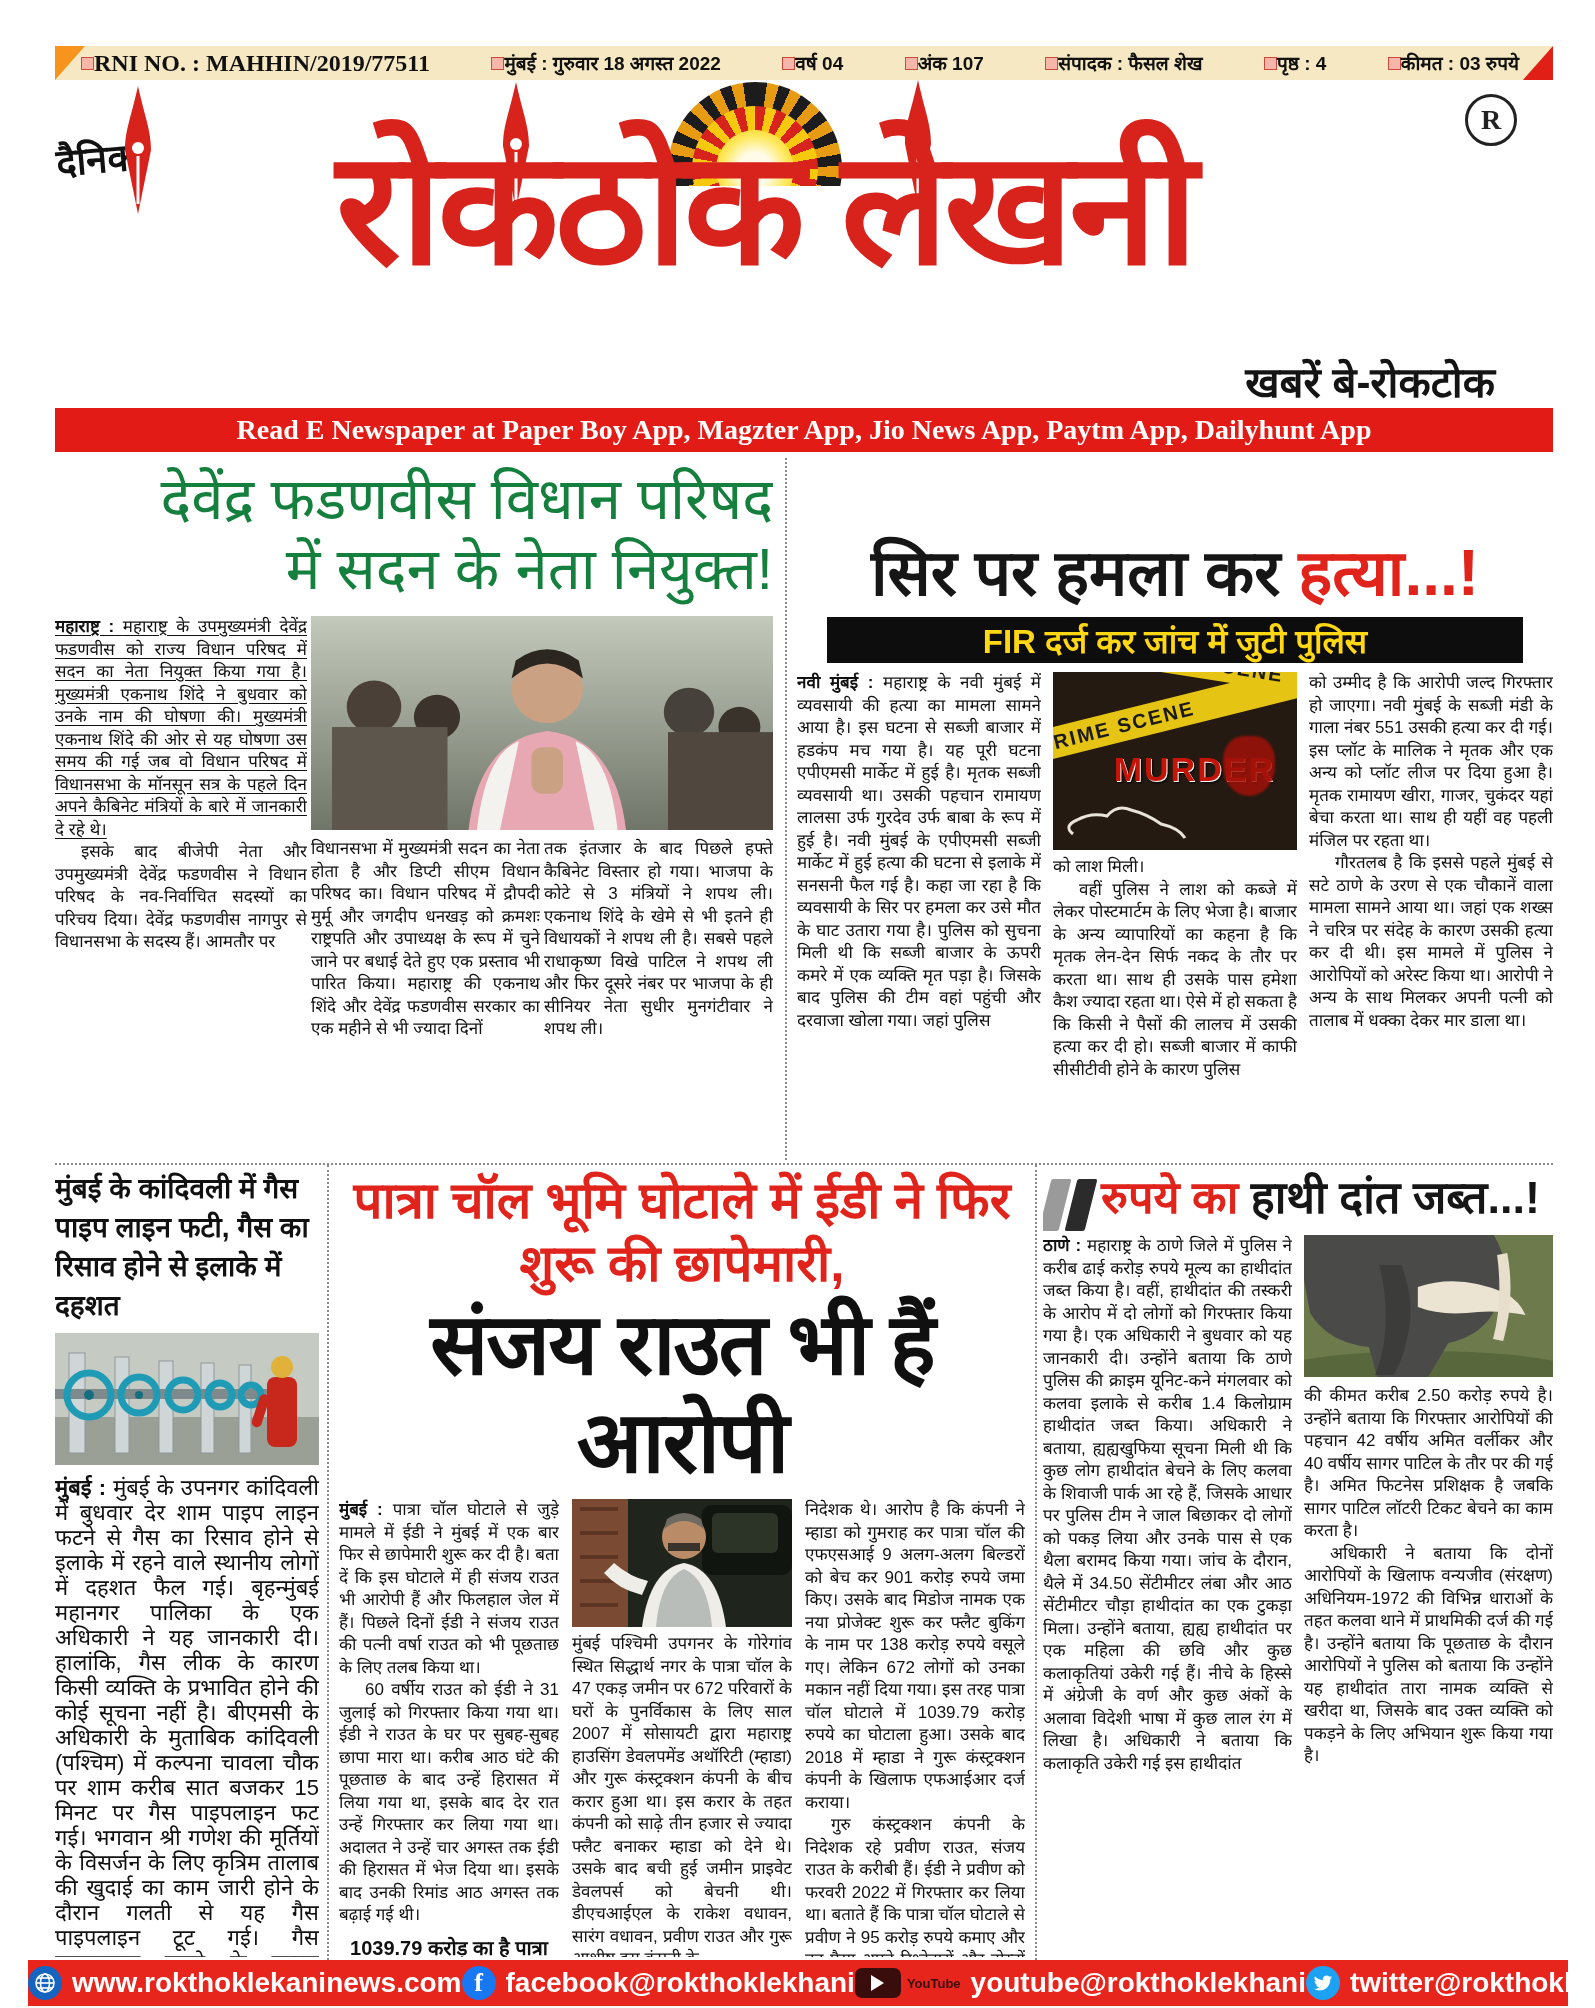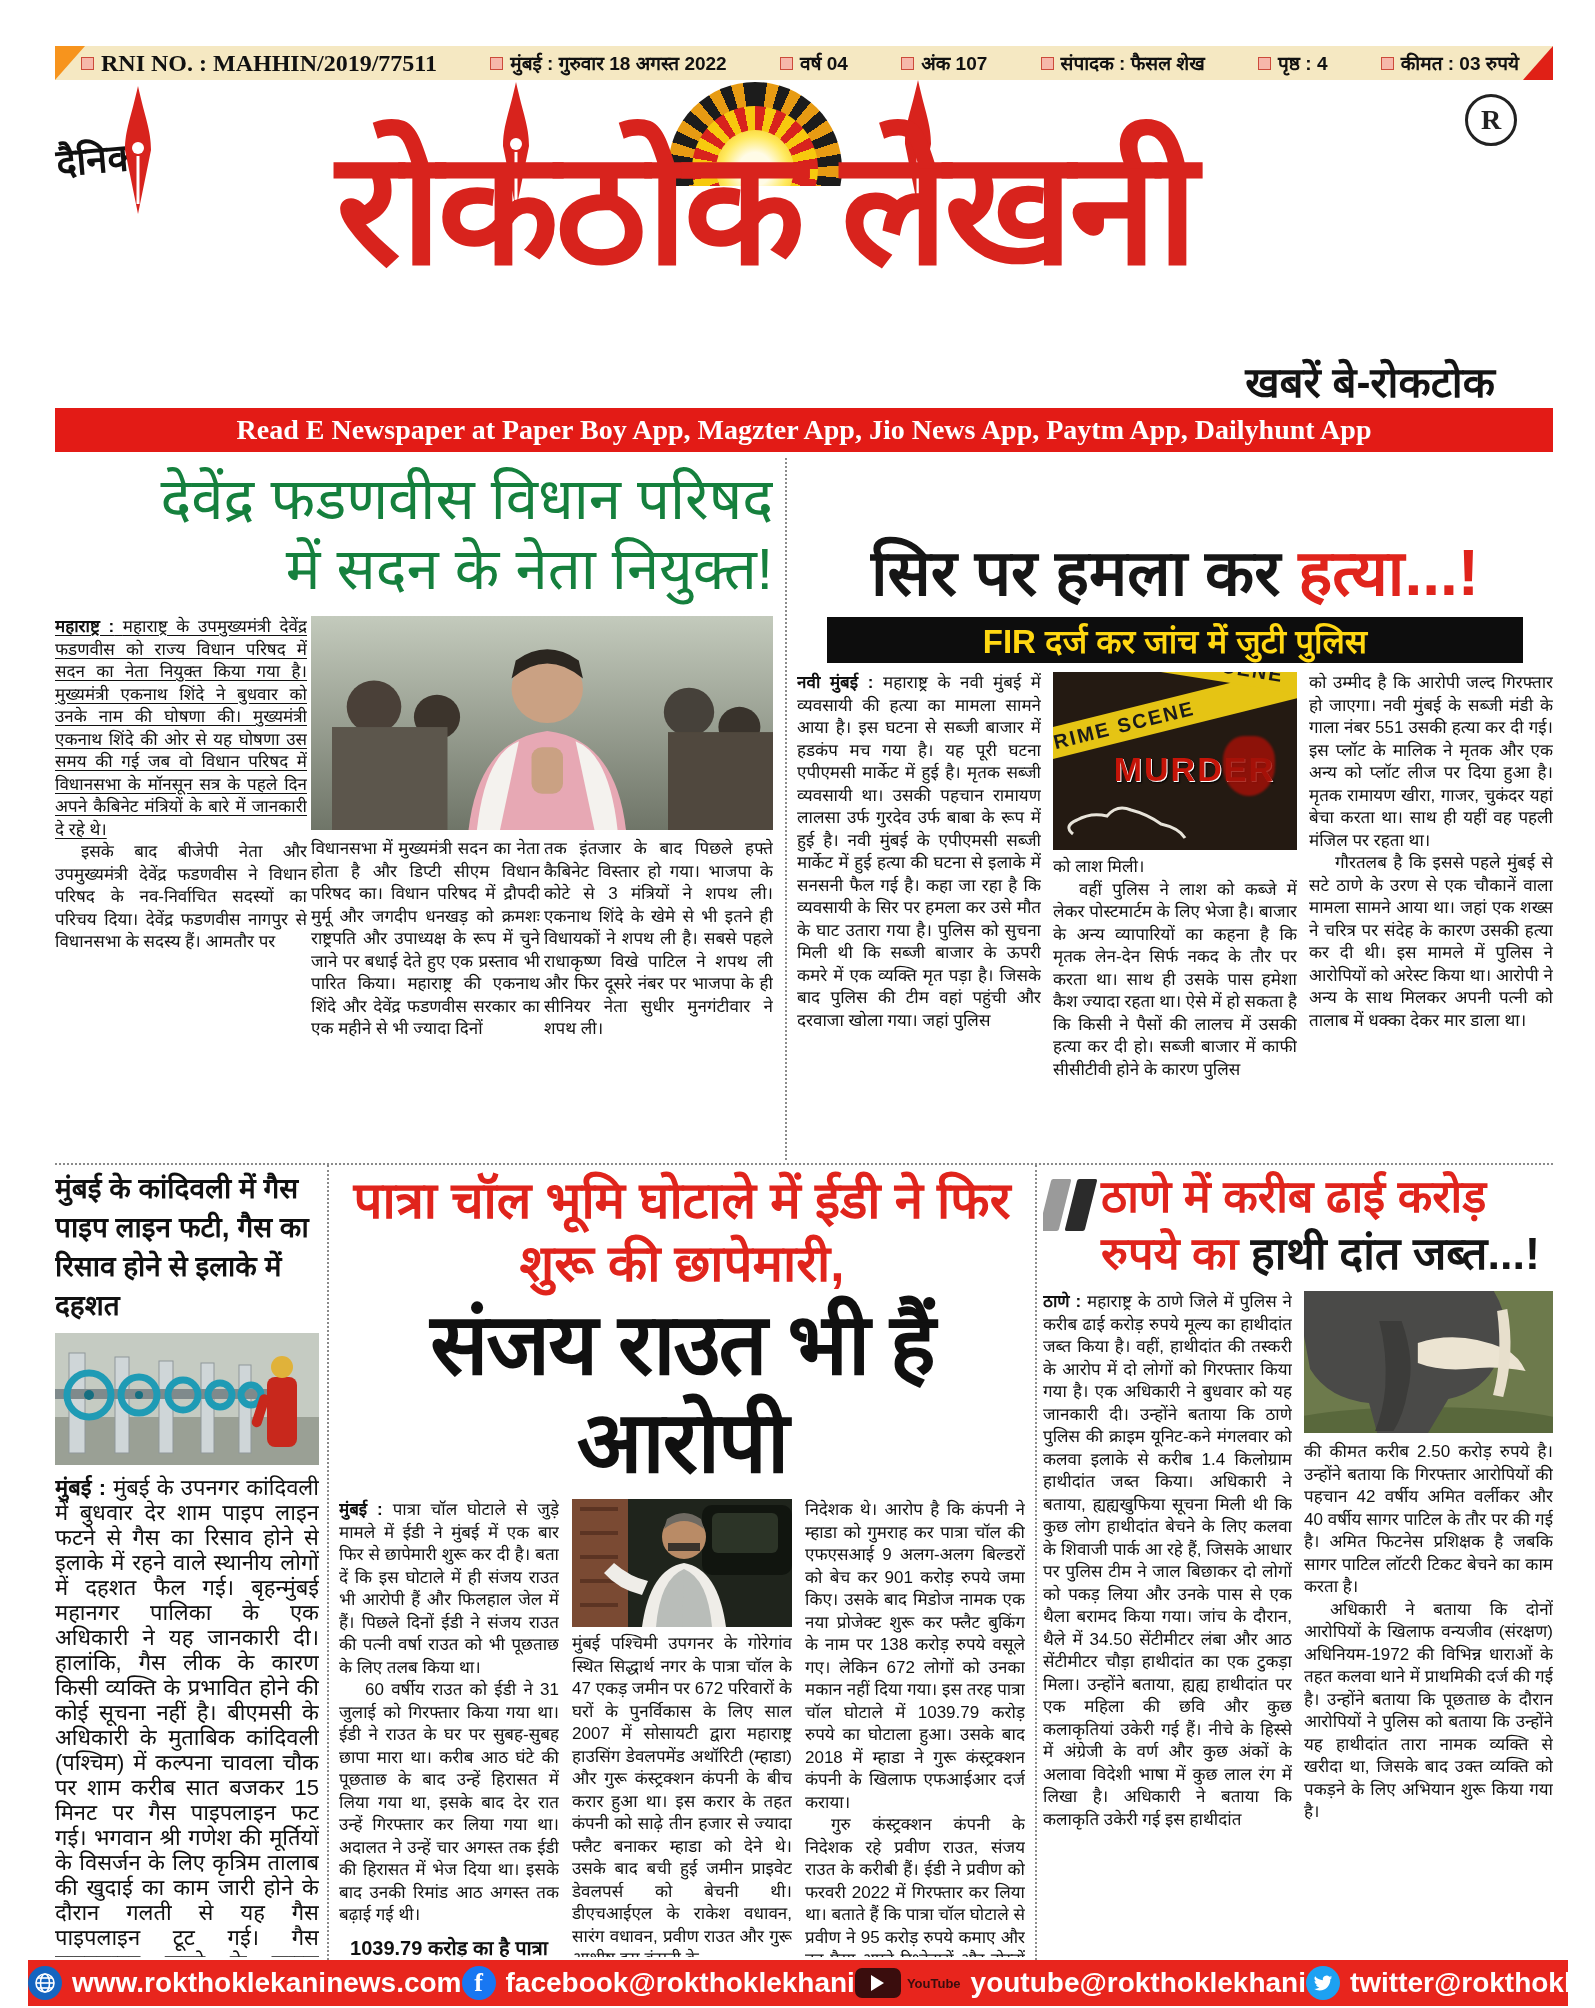--- a/index.html
+++ b/index.html
@@ -1,21 +1,21 @@
 <!DOCTYPE html>
 <html><head>
 <meta charset="utf-8">
 <style>
   html,body{margin:0;padding:0;background:#e9e9e9;}
   .page{position:relative;width:1595px;height:2008px;background:#ffffff;margin:0 auto;
         font-family:"Liberation Sans","DejaVu Sans",sans-serif;color:#111;overflow:hidden;}
   
   .topbar{position:absolute;left:55px;top:46px;width:1498px;height:34px;background:#f5e8c2;
           display:flex;align-items:center;justify-content:space-between;padding:0 34px 0 26px;box-sizing:border-box;}
-  .tb-item{display:flex;align-items:center;gap:7px;font-weight:bold;font-size:19px;white-space:nowrap;}
+  .tb-item{display:flex;align-items:center;font-weight:bold;font-size:19px;white-space:nowrap;}
   .tb-item.rni{font-family:"Liberation Serif","DejaVu Serif",serif;font-size:24px;}
   .tb-bullet{width:11px;height:11px;background:#f6b7aa;border:1px solid #cc4a3a;display:inline-block;flex:0 0 auto;}
   .tri-left{position:absolute;left:55px;top:46px;width:0;height:0;border-top:34px solid #f7941d;border-right:30px solid transparent;}
   .tri-right{position:absolute;right:42px;top:46px;width:0;height:0;border-bottom:34px solid #e02016;border-left:30px solid transparent;}
   
   .masthead{position:absolute;left:0;top:80px;width:1595px;height:330px;}
   .daily{position:absolute;left:56px;top:52px;font-size:38px;font-weight:900;transform:rotate(-5deg);}
   .m-title{position:absolute;left:30px;right:95px;top:28px;text-align:center;font-size:158px;line-height:200px;
            font-weight:900;color:#d8231d;letter-spacing:-4px;white-space:nowrap;}
   .rmark{position:absolute;right:78px;top:14px;width:46px;height:46px;border:3px solid #222;border-radius:50%;
@@ -324,21 +324,20 @@
         </div>
       </div>
     </section>
 
     <section class="ivory">
       <div class="iv-head">
         <span class="quote">
             <i class="g"></i>
             <i class="b"></i>
           </span>
-        <div class="iv-l1">ठाणे में करीब ढाई करोड़</div>
         <div class="iv-l2"><span class="red">रुपये का </span><span>हाथी दांत जब्त...!</span></div>
       </div>
       <div class="iv-body">
         <div class="body-txt">
           <b class="dateline">ठाणे :</b> <span>महाराष्ट्र के ठाणे जिले में पुलिस ने करीब ढाई करोड़ रुपये मूल्य का हाथीदांत जब्त किया है। वहीं, हाथीदांत की तस्करी के आरोप में दो लोगों को गिरफ्तार किया गया है। एक अधिकारी ने बुधवार को यह जानकारी दी। उन्होंने बताया कि ठाणे पुलिस की क्राइम यूनिट-कने मंगलवार को कलवा इलाके से करीब 1.4 किलोग्राम हाथीदांत जब्त किया। अधिकारी ने बताया, ह्यह्यखुफिया सूचना मिली थी कि कुछ लोग हाथीदांत बेचने के लिए कलवा के शिवाजी पार्क आ रहे हैं, जिसके आधार पर पुलिस टीम ने जाल बिछाकर दो लोगों को पकड़ लिया और उनके पास से एक थैला बरामद किया गया। जांच के दौरान, थैले में 34.50 सेंटीमीटर लंबा और आठ सेंटीमीटर चौड़ा हाथीदांत का एक टुकड़ा मिला। उन्होंने बताया, ह्यह्य हाथीदांत पर एक महिला की छवि और कुछ कलाकृतियां उकेरी गई हैं। नीचे के हिस्से में अंग्रेजी के वर्ण और कुछ अंकों के अलावा विदेशी भाषा में कुछ लाल रंग में लिखा है। अधिकारी ने बताया कि कलाकृति उकेरी गई इस हाथीदांत</span>
         </div>
         <div>
           <div class="eleph-photo">
             <svg width="100%" height="100%" viewBox="0 0 245 142" preserveAspectRatio="none">
               <rect width="245" height="142" fill="#6d7a4c"></rect>

